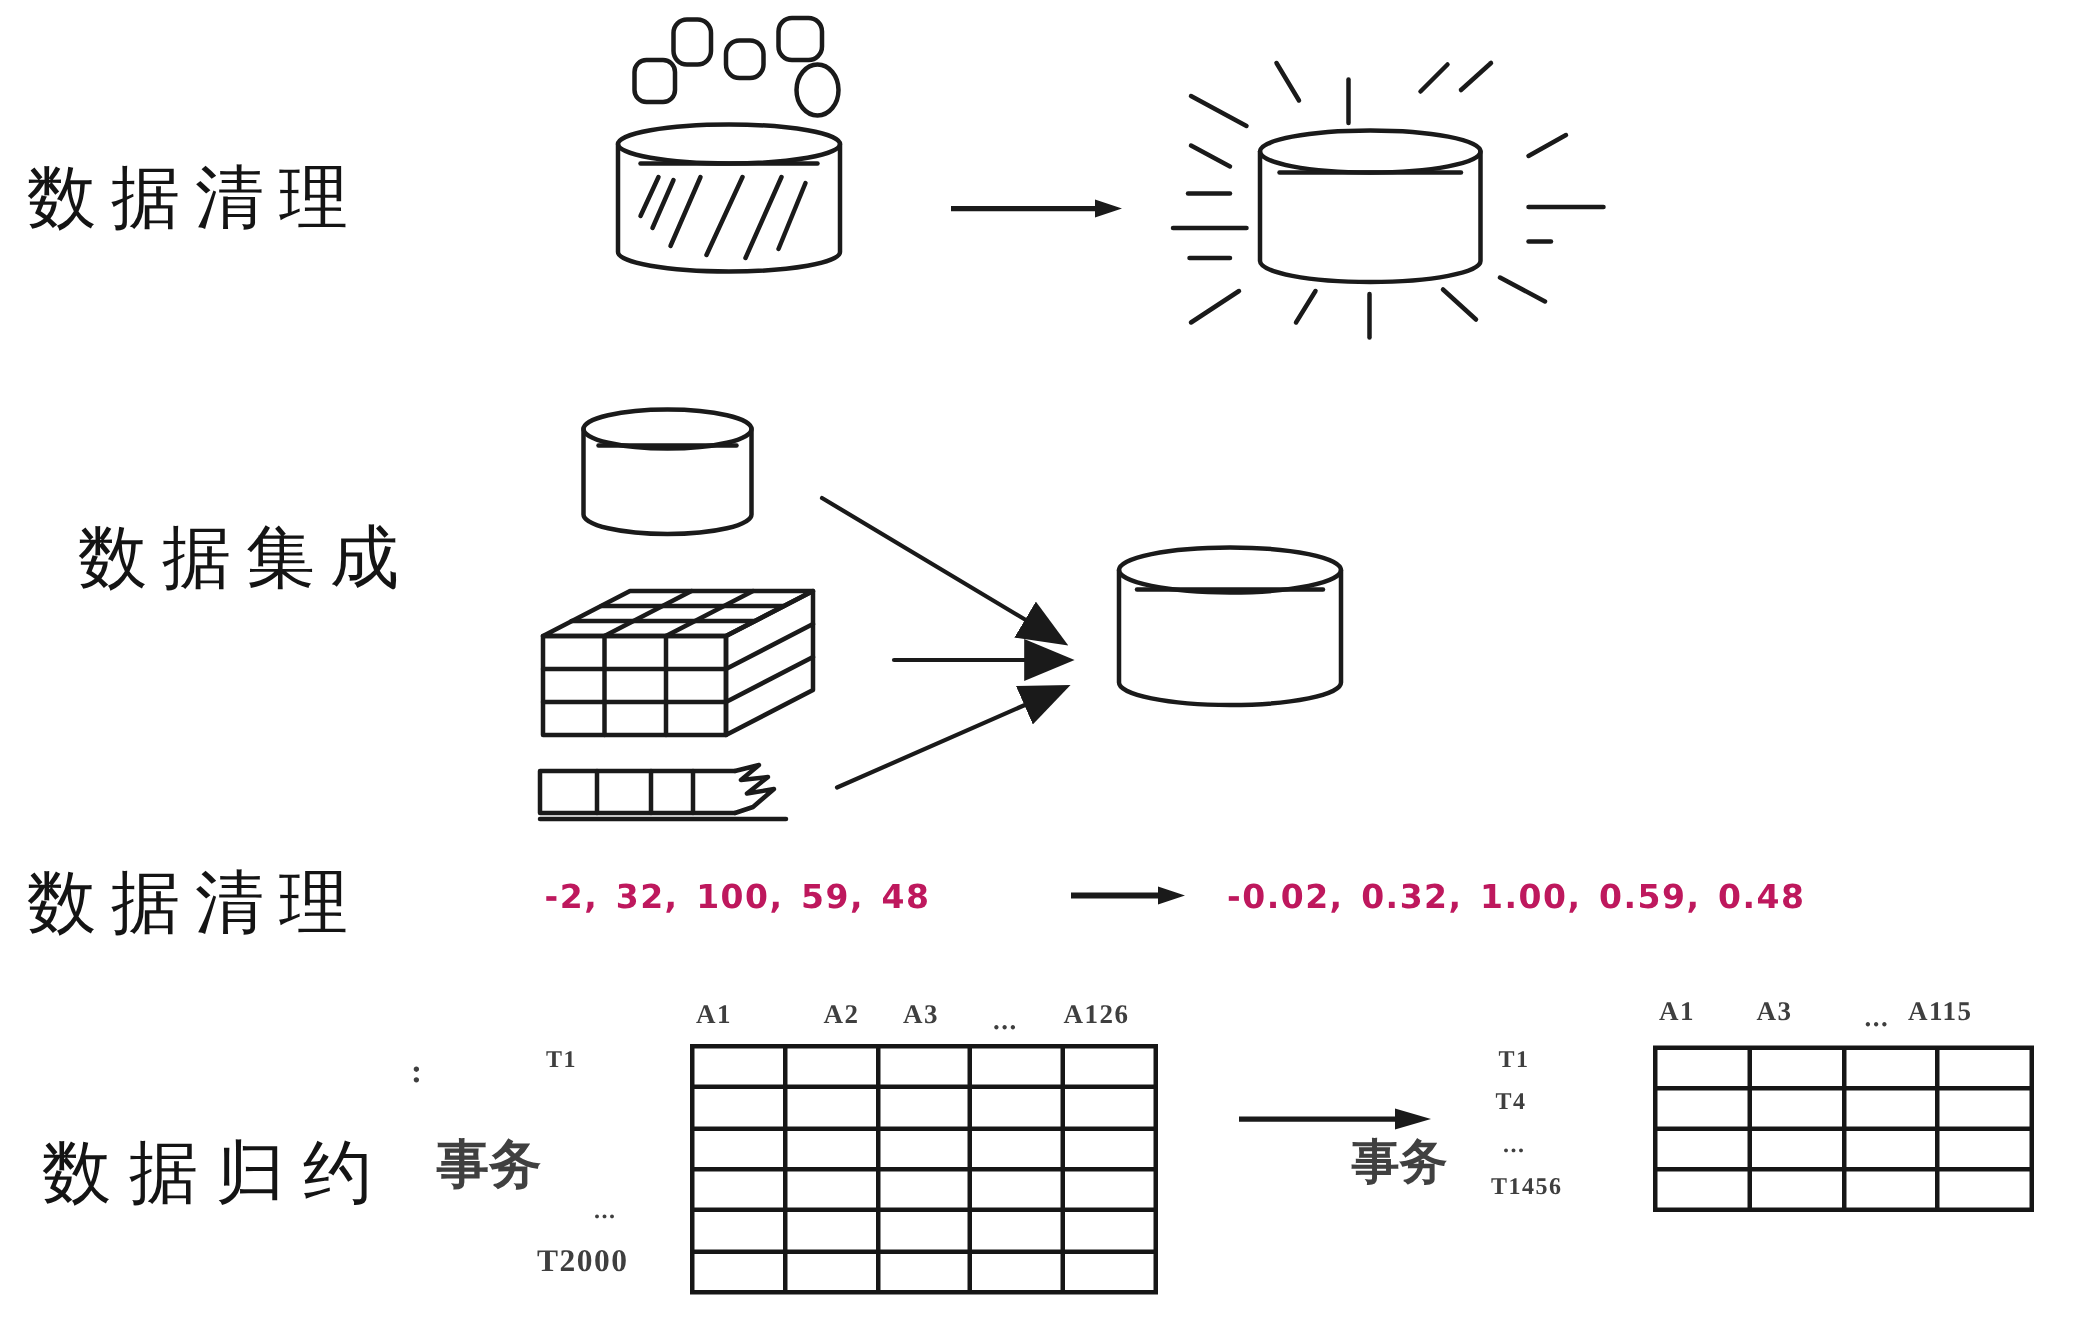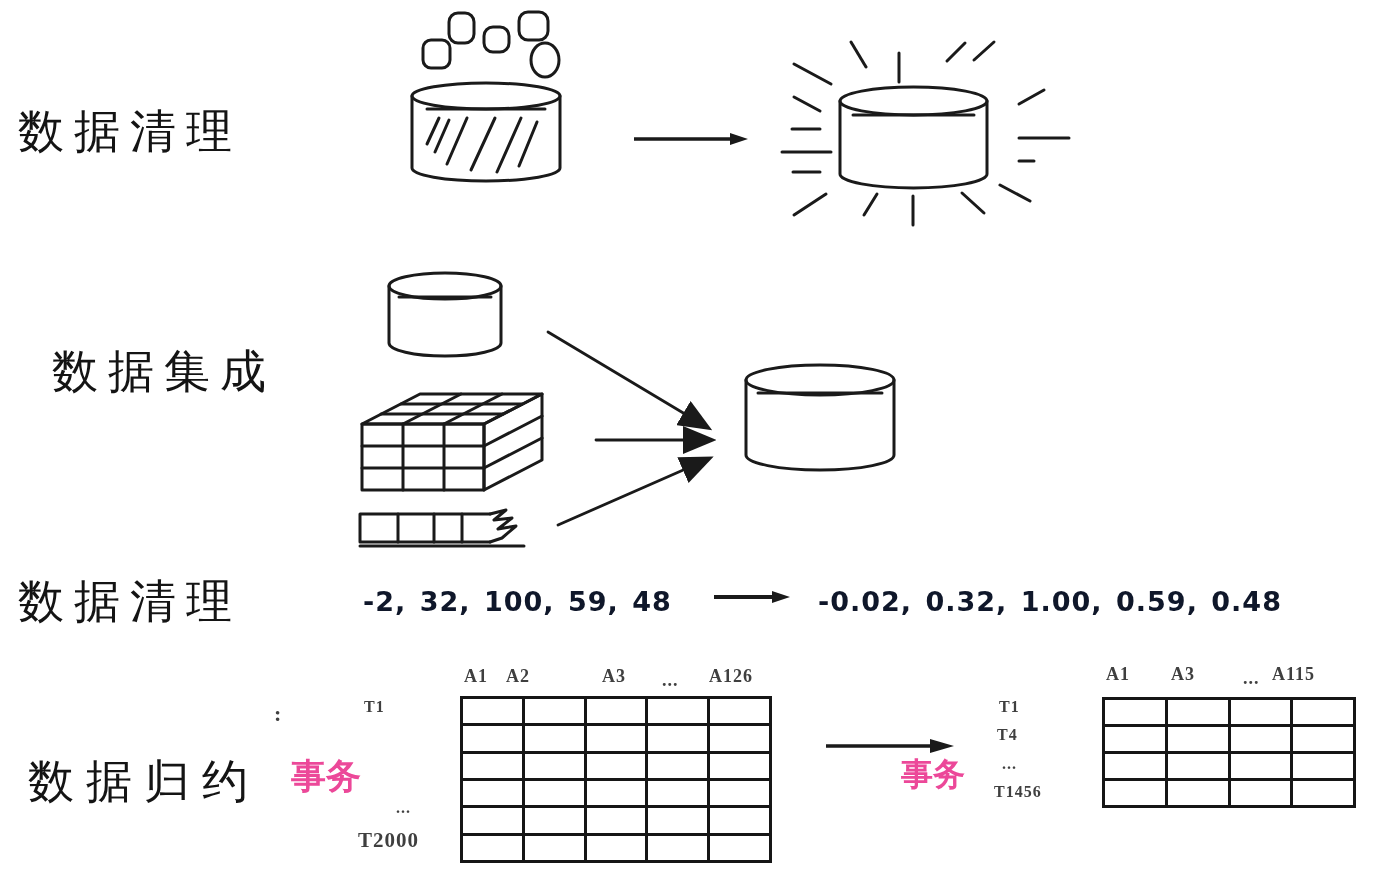--- a/index.html
+++ b/index.html
@@ -1,22 +1,22 @@
 <!DOCTYPE html>
 <html><head>
 <meta charset="utf-8">
 <style>
   html,body{margin:0;padding:0;background:#ffffff;}
   .canvas{position:relative;width:1399px;height:879px;background:#ffffff;overflow:hidden;
           font-family:"Liberation Serif", serif;color:#141414;}
   .abs{position:absolute;}
   .row-label{font-size:46px;letter-spacing:10px;color:#141414;white-space:nowrap;}
-  .num-text{font-family:"DejaVu Sans", sans-serif;font-size:27px;font-weight:600;
-            letter-spacing:1px;word-spacing:3px;color:#0f172a;white-space:nowrap;}
-  .axis-cjk{font-family:"Liberation Sans", sans-serif;font-weight:700;color:#ec4899;white-space:nowrap;}
+  .num-text{font-family:"DejaVu Sans", sans-serif;font-size:22px;font-weight:600;
+            letter-spacing:1px;word-spacing:3px;color:#be185d;white-space:nowrap;}
+  .axis-cjk{font-family:"Liberation Sans", sans-serif;font-weight:700;color:#404040;white-space:nowrap;}
   .tbl-hdr{font-family:"Liberation Serif", serif;font-weight:700;font-size:18px;
            letter-spacing:1px;color:#3f3f3f;white-space:nowrap;}
   .tbl-rowlab{font-family:"Liberation Serif", serif;font-weight:700;font-size:16px;
               letter-spacing:1px;color:#3f3f3f;white-space:nowrap;}
   .tbl{background:#161616;display:grid;gap:3px;padding:3px;box-sizing:border-box;}
   .tbl .cell{background:#ffffff;}
   svg{display:block;}
   .stroke{stroke:#1a1a1a;fill:none;stroke-width:3;stroke-linecap:round;}
   .fillink{fill:#1a1a1a;stroke:none;}
 </style>
@@ -145,21 +145,21 @@
   <div class="abs num-text" style="left:818px;top:586px;text-align:center;">-0.02, 0.32, 1.00, 0.59, 0.48</div>
 
   <div class="abs tbl-rowlab" style="left:274px;top:701px;font-size:22px;">:</div>
   <div class="abs axis-cjk" style="left:291px;top:753px;font-size:35px;">事务</div>
 
   <div class="abs tbl-rowlab" style="left:364px;top:698px;">T1</div>
   <div class="abs tbl-rowlab" style="left:396px;top:799px;">...</div>
   <div class="abs tbl-rowlab" style="left:358px;top:828px;font-size:21px;">T2000</div>
 
   <div class="abs tbl-hdr" style="left:464px;top:666px;">A1</div>
-  <div class="abs tbl-hdr" style="left:506px;top:666px;">A2</div>
+  <div class="abs tbl-hdr" style="left:549px;top:666px;">A2</div>
   <div class="abs tbl-hdr" style="left:602px;top:666px;">A3</div>
   <div class="abs tbl-hdr" style="left:662px;top:670px;">...</div>
   <div class="abs tbl-hdr" style="left:709px;top:666px;">A126</div>
 
   <div class="abs tbl" style="left: 460px; top: 696px; width: 312px; height: 167px; grid-template-columns: repeat(5, 1fr);">
       <div class="cell"></div>
       <div class="cell"></div>
       <div class="cell"></div>
       <div class="cell"></div>
       <div class="cell"></div>

